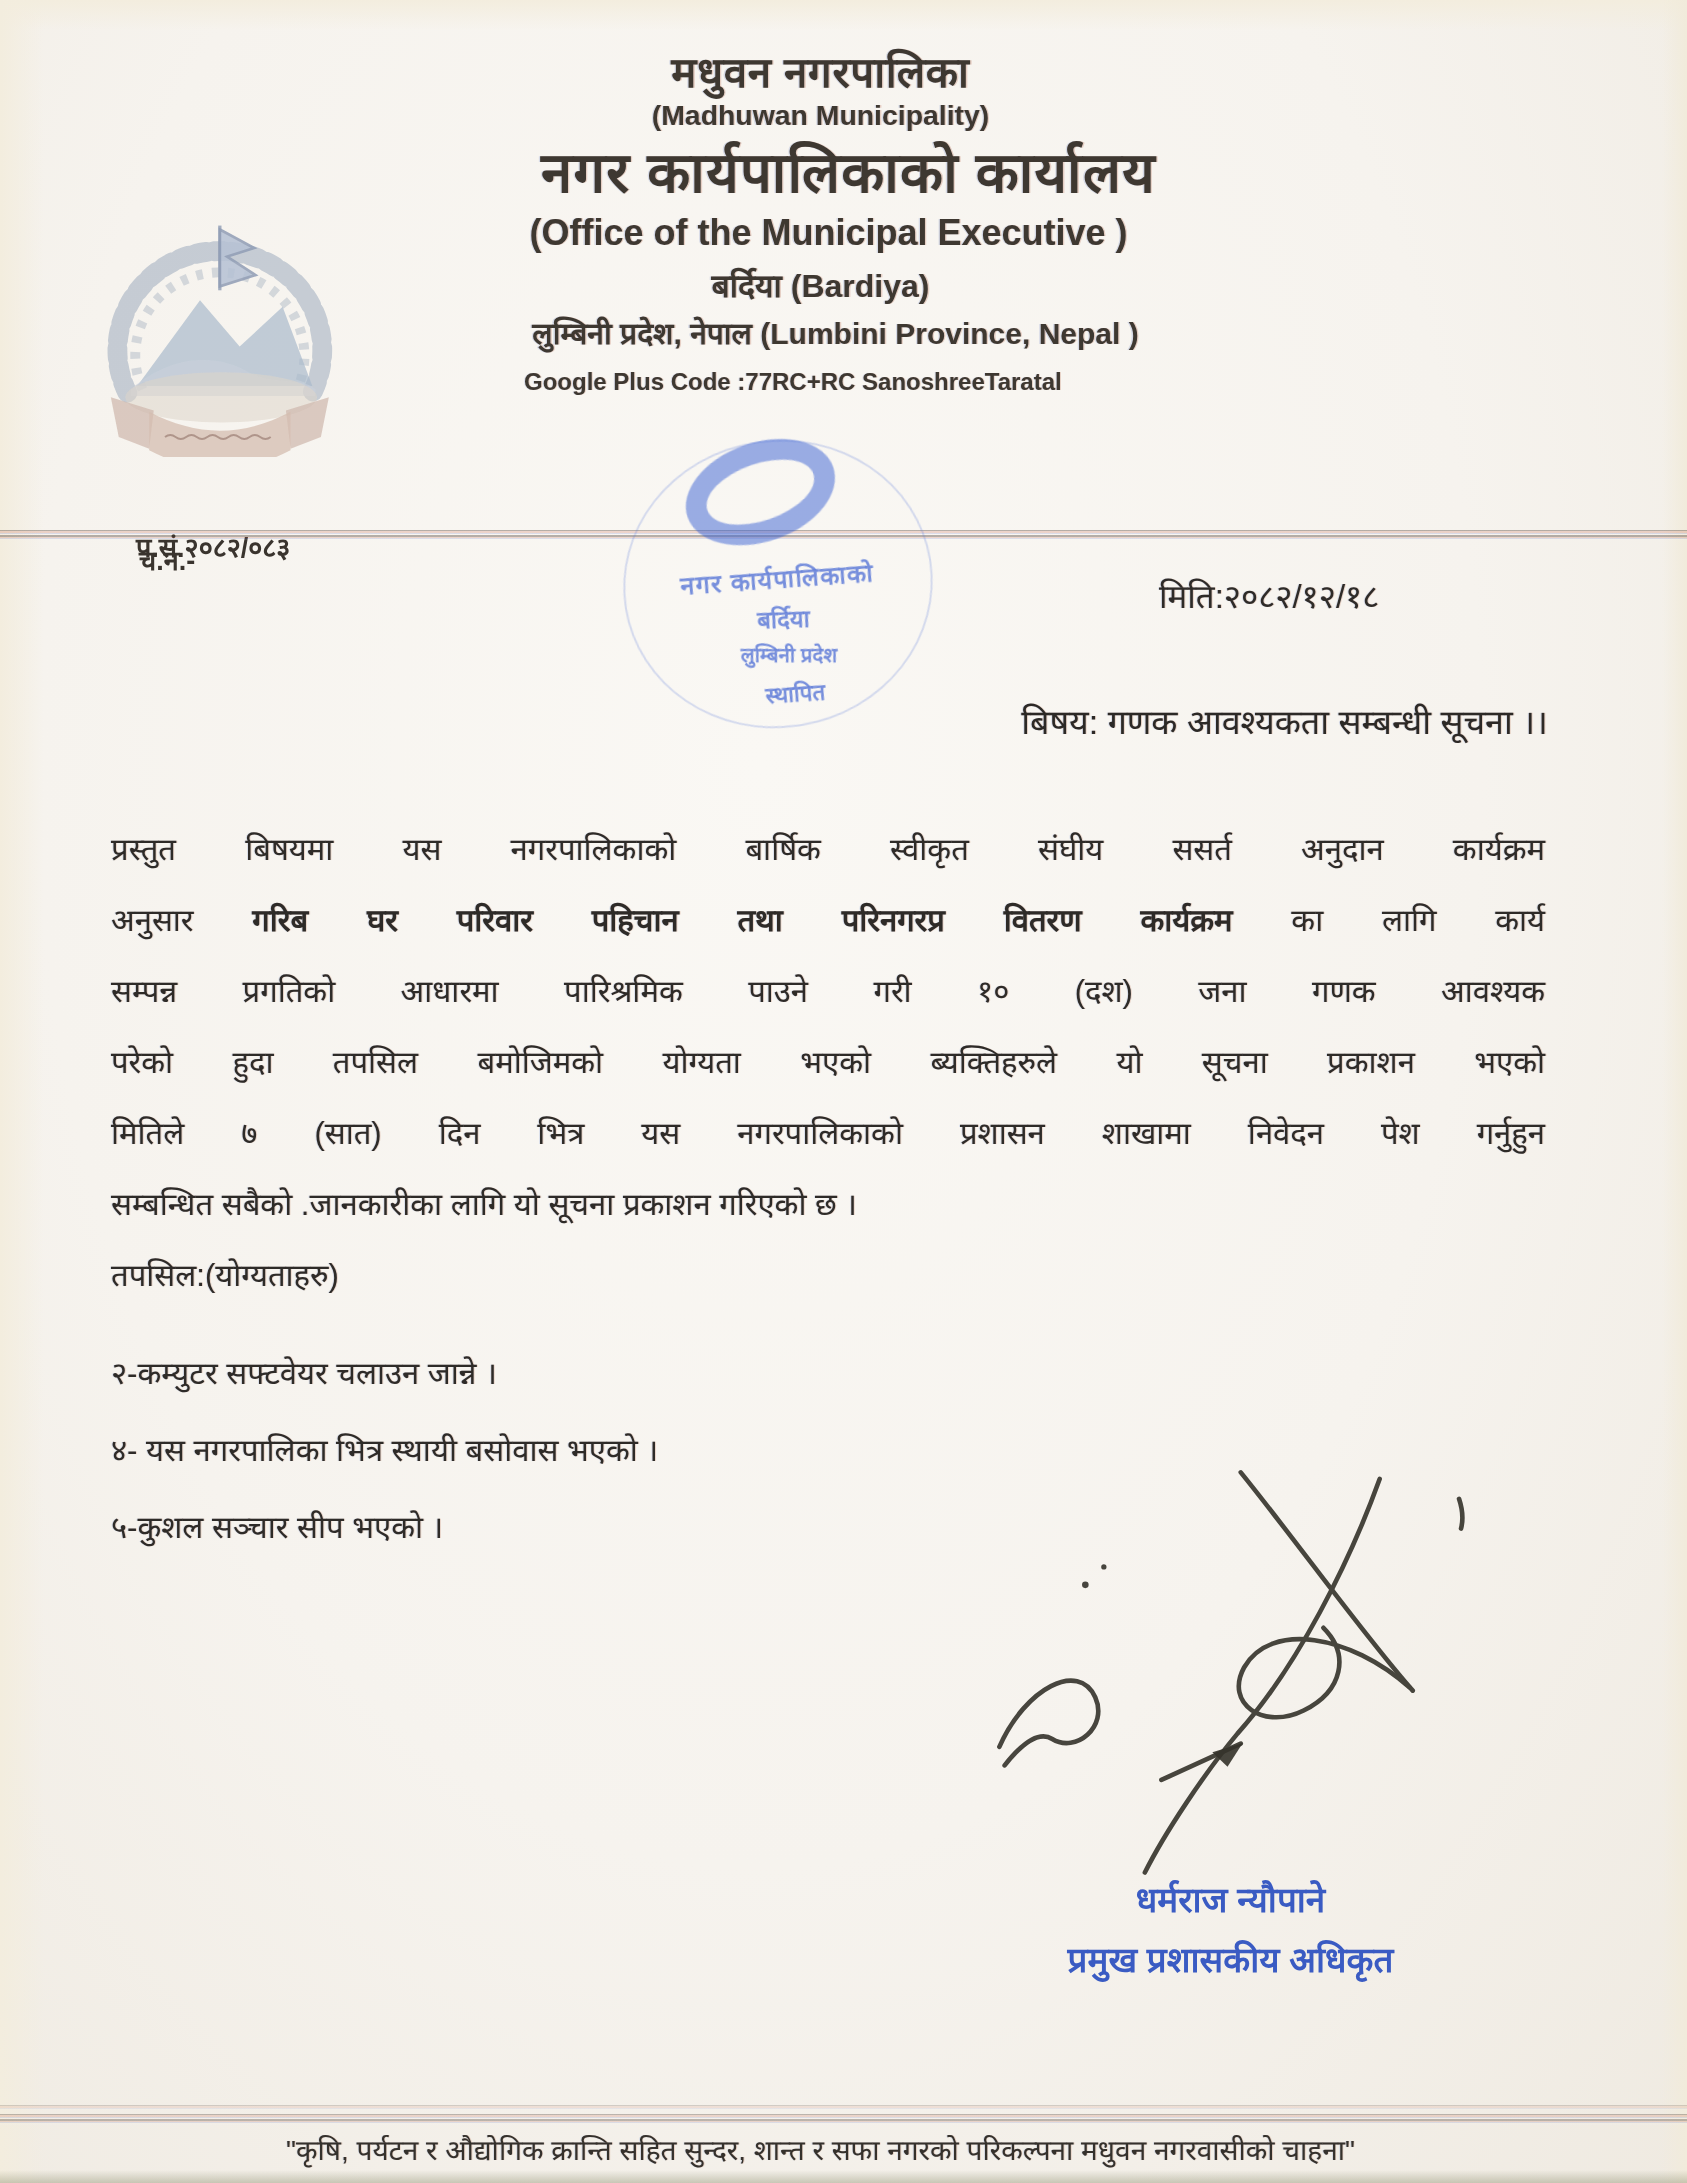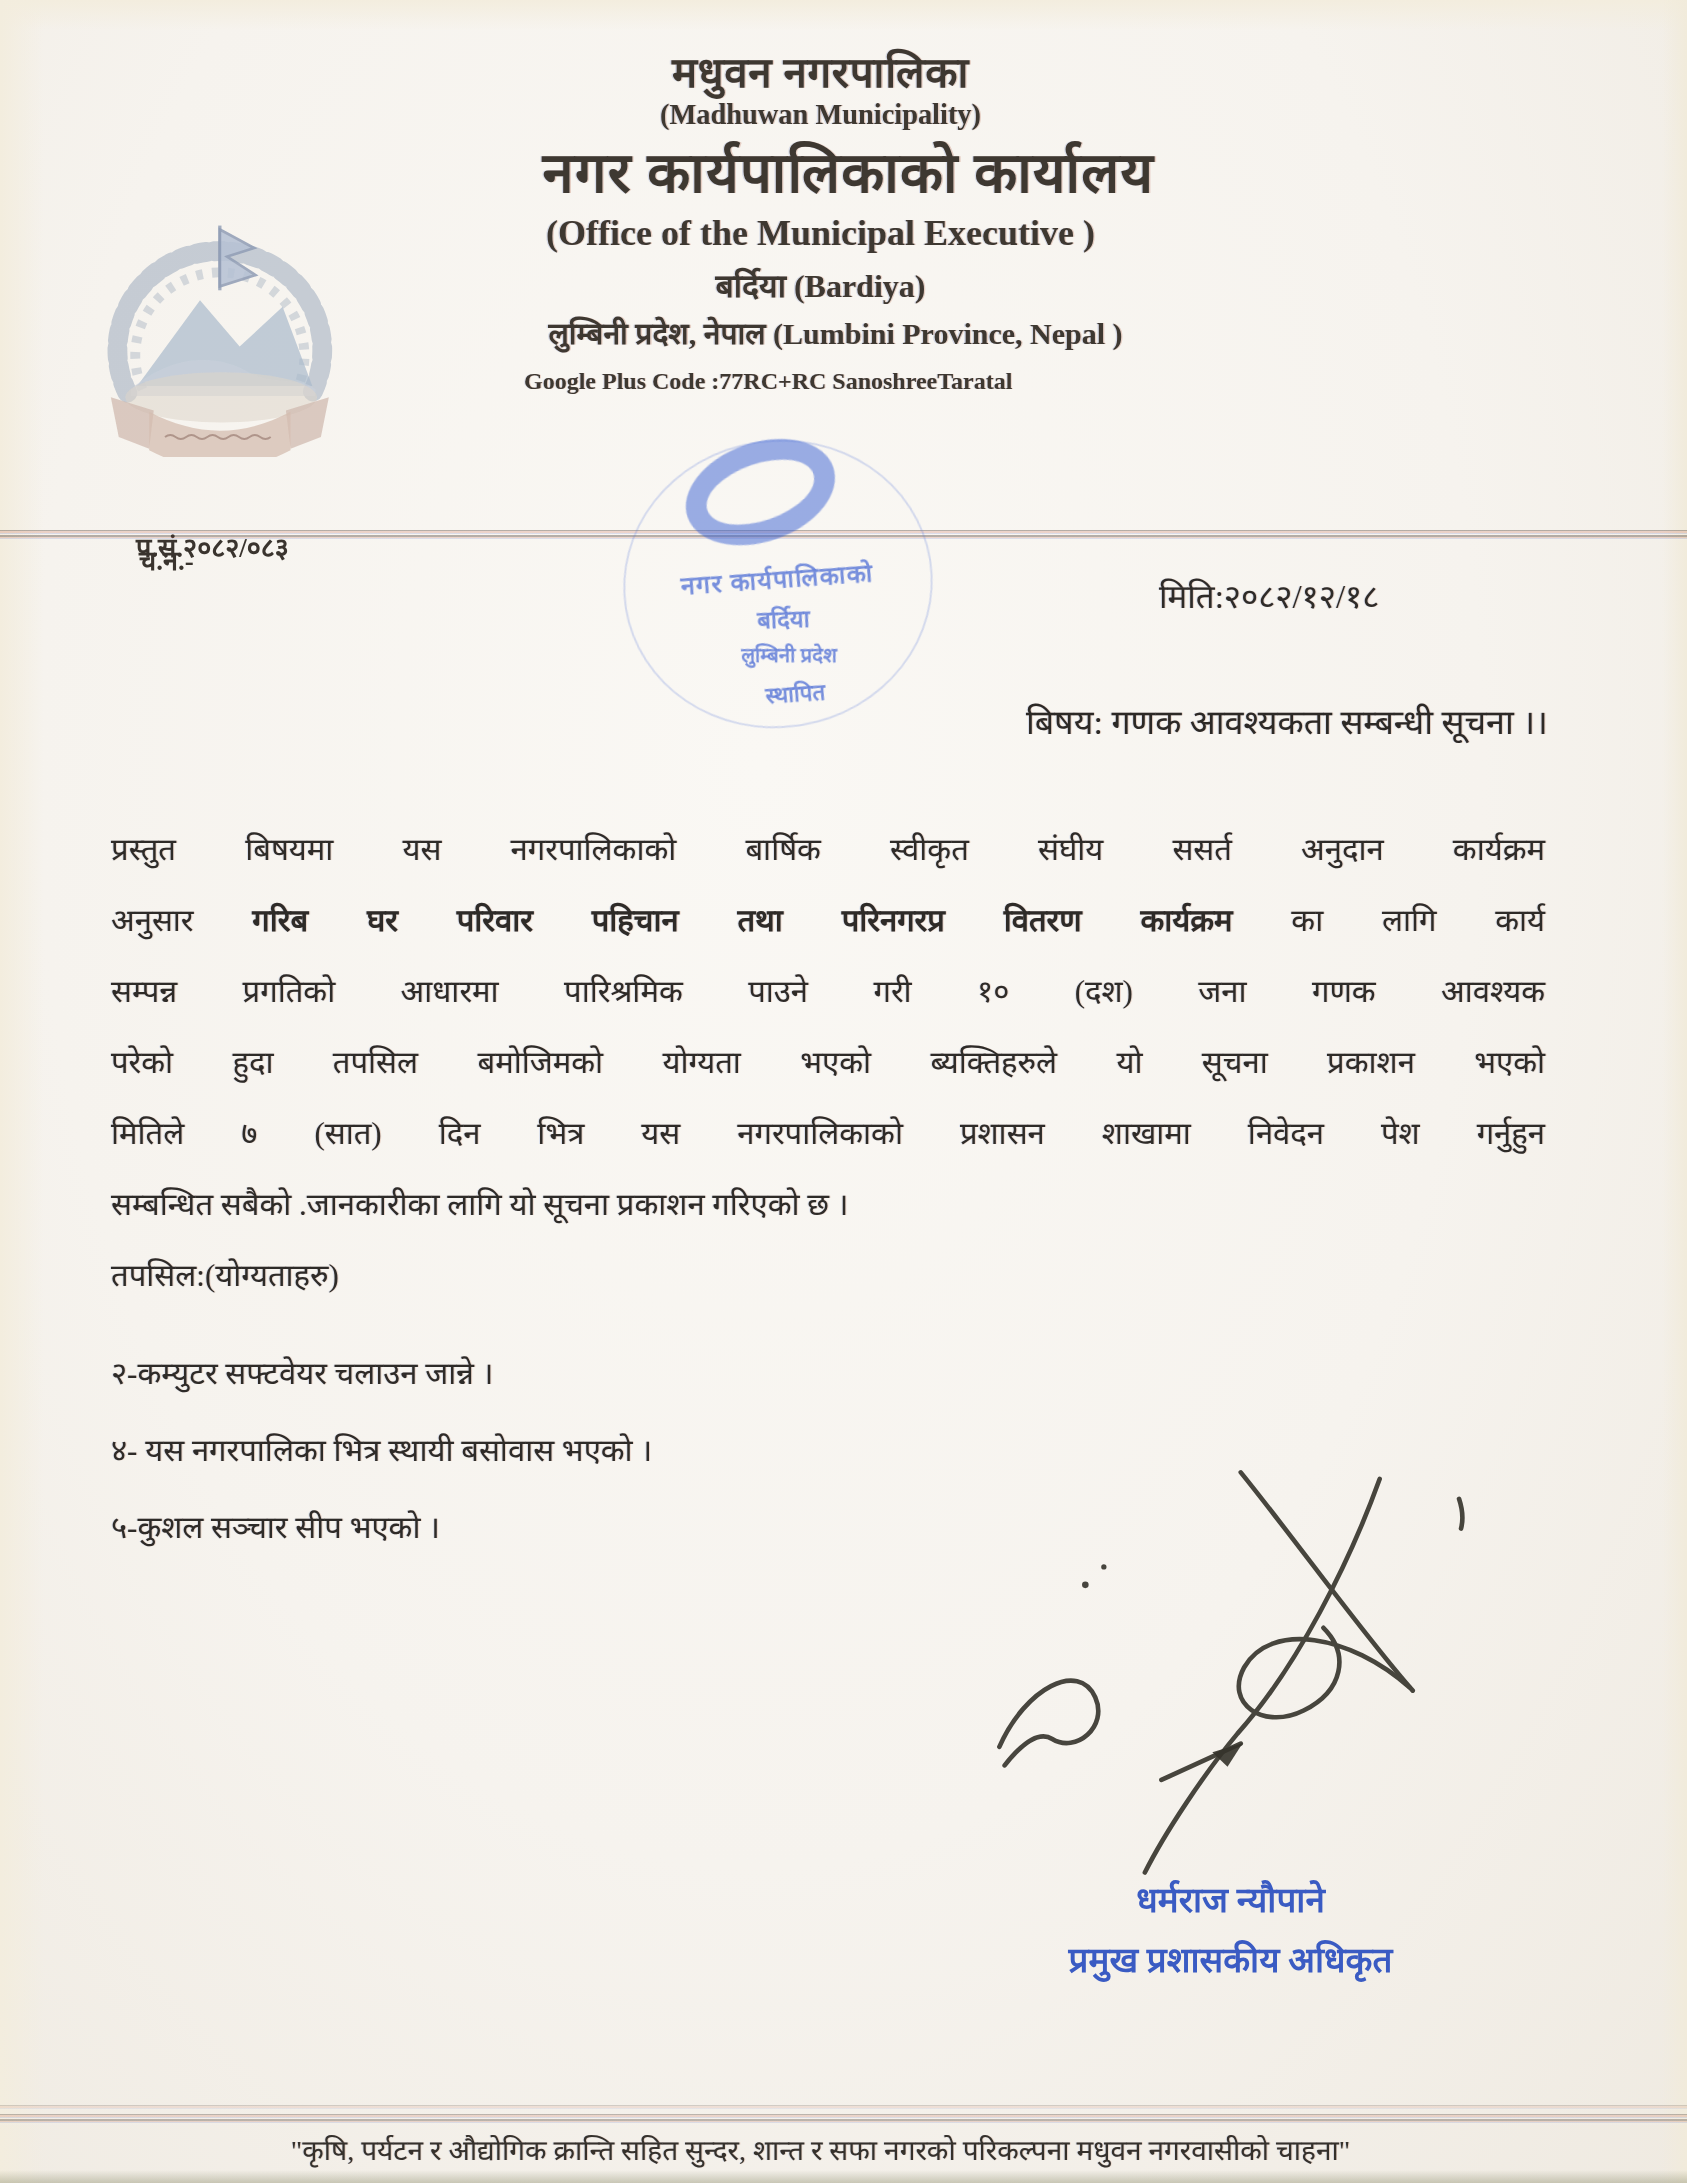--- a/index.html
+++ b/index.html
@@ -1,34 +1,34 @@
 <!DOCTYPE html>
 <html style="font-size:10.6px"><head>
 <meta charset="utf-8">
 <style>
   html,body { margin:0; padding:0; background:#e9e5dc; }
   .page {
     position:relative; width:1687px; height:2183px; overflow:hidden;
     background: radial-gradient(ellipse at 45% 35%, #faf8f4 0%, #f6f3ee 55%, #efeae1 100%);
-    font-family:Liberation Serif, serif; color:#2e2b28;
+    font-family:Liberation Sans, sans-serif; color:#2e2b28;
   }
   
   .edge { position:absolute; pointer-events:none; }
   .edge-top { left:0; top:0; width:100%; height:34px; background:linear-gradient(180deg,#f3edde 0%, rgba(243,237,222,0) 90%); }
   .edge-left { left:0; top:0; width:44px; height:100%; background:linear-gradient(90deg,#f3edde, rgba(243,237,222,0)); }
   .edge-right { right:0; top:0; width:25px; height:100%; background:linear-gradient(270deg,#f1ebdb, rgba(241,235,219,0)); }
   .edge-bottom { left:0; bottom:0; width:100%; height:13.2px; background:linear-gradient(0deg, rgba(148,148,118,.45), rgba(148,148,118,0)); }
 
   
   .h { position:absolute; left:0; width:1641px; text-align:center; font-weight:bold; color:#3e3831;
        text-shadow: 1.3px 0 0 rgba(165,70,35,.22), -1.3px 0 0 rgba(60,95,185,.18); }
   .np1 { top:42px;  font-size:42px; letter-spacing:0.7px; }
   .en1 { top:99px; font-size:28.4px; }
   .np2 { top:132px; font-size:56px; letter-spacing:1.3px;padding-left:28px; }
-  .en2 { top:212px; font-size:36px; }
+  .en2 { top:212px; font-size:36px;padding-left:8px; }
   .dist{ top:263px; font-size:32px; }
   .prov{ top:312px; font-size:30px;padding-left:15px; }
   .plus-code { position:absolute; left:524px; top:368px; font-size:24px; font-weight:bold; color:#3e3831;
        text-shadow: 1px 0 0 rgba(165,70,35,.2), -1px 0 0 rgba(60,95,185,.16); }
 
   .ref-no    { position:absolute; left:136px; top:488px; font-size:27px; font-weight:bold; color:#3a342e;margin-top:40px; }
   .letter-no { position:absolute; left:139px; top:541px; font-size:27px; font-weight:bold; color:#3a342e; }
 
   .scanline { position:absolute; left:0; width:100%;
     background:repeating-linear-gradient(180deg,

